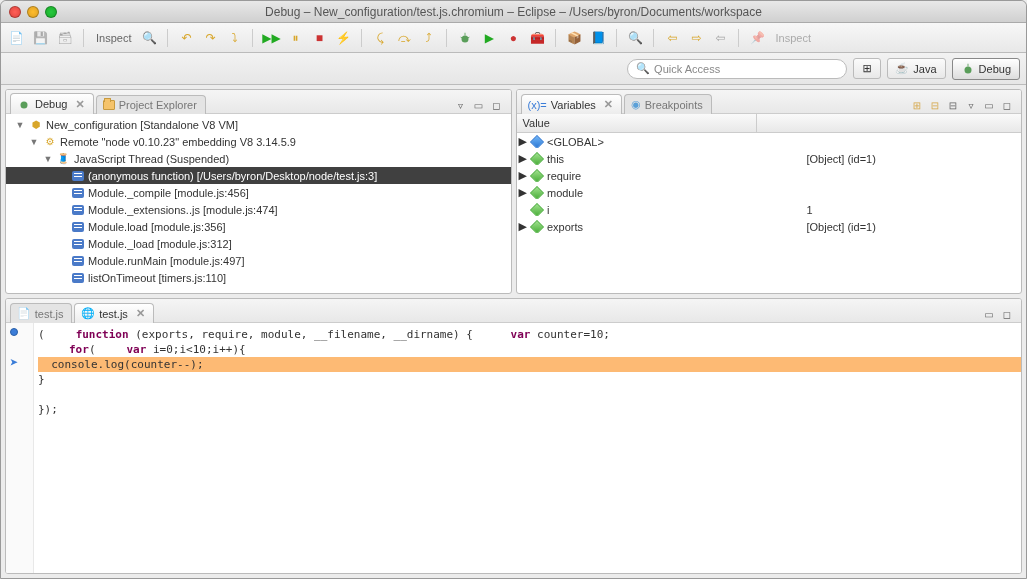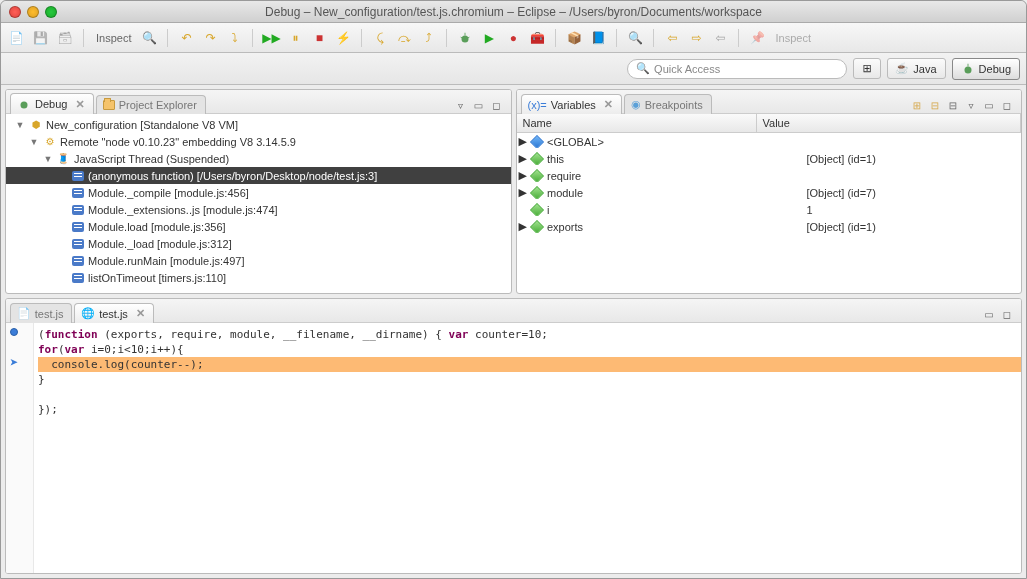--- a/index.html
+++ b/index.html
@@ -43,21 +43,21 @@
 .vhead div { padding: 3px 6px; border-right: 1px solid #ccc; font-weight: normal; }
 .vrow { display: grid; grid-template-columns: 240px 1fr; height: 17px; align-items: center; }
 .vcell { display: flex; align-items: center; padding-left: 2px; white-space: nowrap; overflow: hidden; }
 .vcell.val { padding-left: 6px; margin-left: 44px; }
 .diamond { width: 10px; height: 10px; transform: rotate(45deg); background: linear-gradient(135deg,#6fb4f7,#2b78d4); margin: 0 5px; border: 1px solid #2b78d4; flex-shrink: 0; }
 .diamond.green { background: linear-gradient(135deg,#9de08a,#4aae3a); border-color: #4aae3a; }
 .editor { flex: 1; background: #fff; overflow: auto; position: relative; }
 .gutter { position: absolute; left: 0; top: 0; bottom: 0; width: 28px; background: #fafafa; border-right: 1px solid #e8e8e8; }
 .code { font-family: Monaco, Menlo, monospace; font-size: 11px; line-height: 15px; padding: 4px 0 4px 32px; white-space: pre; }
 .hl-line { background: #fdba74; display: inline-block; min-width: 100%; }
-.kw { color: #7f0055; font-weight: bold; }
+.kw { color: #7f0055; font-weight: bold; margin-left: 31px; }
 .gmark { position: absolute; left: 4px; font-size: 9px; }
 .bp { width: 8px; height: 8px; border-radius: 50%; background: #3b7dd8; border: 1px solid #2a5fa8; }
 .arrow { color: #3b7dd8; font-weight: bold; }
 svg.bug { width: 14px; height: 14px; }
 .folder-ic { width: 12px; height: 10px; background: #f5c36a; border: 1px solid #c89a3e; border-radius: 1px; position: relative; }
 .folder-ic::before { content:""; position:absolute; top:-3px; left:0; width:5px; height:3px; background:#f5c36a; border:1px solid #c89a3e; border-bottom:none; border-radius:1px 1px 0 0; }
 </style>
 </head>
 <body>
 
@@ -246,21 +246,20 @@
             <span class="ic" style="color:#d6a84a">⊞</span>
             <span class="ic" style="color:#d6a84a">⊟</span>
             <span class="ic">⊟</span>
             <span class="ic">▿</span>
             <span class="ic">▭</span>
             <span class="ic">◻</span>
           </div>
         </div>
         <div class="vars">
           <div class="vhead">
-            <div>Name</div>
             <div>Value</div>
           </div>
           <div class="vrow">
             <div class="vcell">
                 <span class="tw">▶</span>
                 <span class="diamond"></span>
                 <span>&lt;GLOBAL&gt;</span>
               </div>
             <div class="vcell val"></div>
           </div>
@@ -278,21 +277,20 @@
                 <span class="diamond green"></span>
                 <span>require</span>
               </div>
           </div>
           <div class="vrow">
             <div class="vcell">
                 <span class="tw">▶</span>
                 <span class="diamond green"></span>
                 <span>module</span>
               </div>
-            <div class="vcell val">[Object]  (id=7)</div>
           </div>
           <div class="vrow">
             <div class="vcell">
                 <span class="tw" style="visibility:hidden">▶</span>
                 <span class="diamond green"></span>
                 <span>i</span>
               </div>
             <div class="vcell val">1</div>
           </div>
           <div class="vrow">

